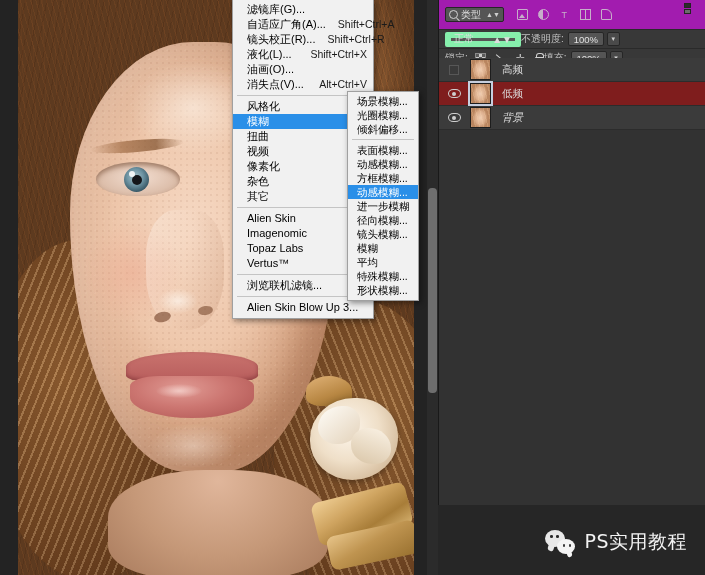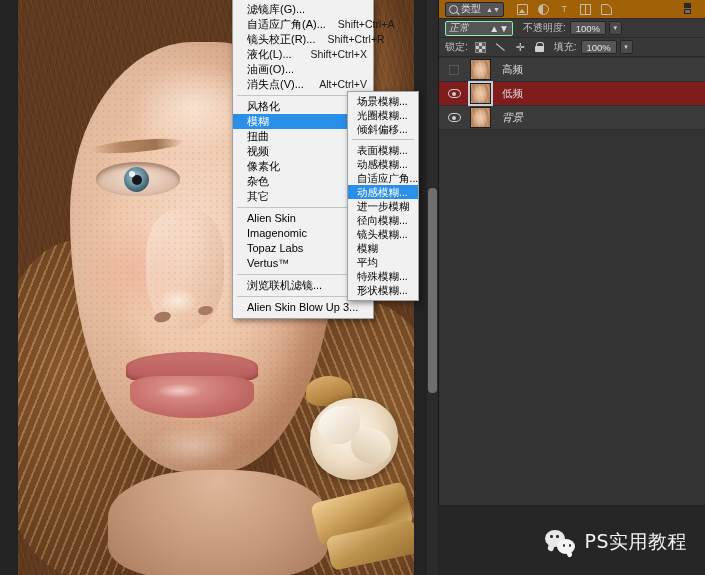--- a/index.html
+++ b/index.html
@@ -315,21 +315,21 @@
   .panel-row {
     position: relative;
     height: 19px;
     display: flex;
     align-items: center;
     padding: 0 6px;
     border-bottom: 1px solid #2a2a2a;
     background: #383838;
   }
   
-  #filter-row { height: 19px; background: #a16207; align-items: center; }
+  #filter-row { height: 30px; background: #a21caf; align-items: center; }
   .filter-select {
     display: flex; align-items: center;
     height: 15px;
     background: #555;
     border: 1px solid #262626;
     border-radius: 2px;
     padding: 0 3px;
     min-width: 56px;
     color: #dcdcdc;
     font-size: 10px;
@@ -388,28 +388,28 @@
     display: flex; flex-direction: column; gap: 1px;
   }
   #filter-toggle i {
     display: block; width: 7px; height: 5px;
     background: #6d6d6d; border: 1px solid #242424;
   }
   #filter-toggle i.on { background: #2b2b2b; }
 
   
   .blend-select {
-    width: 68px; height: 15px;
-    background: #555; border: 1px solid #86efac; border-radius: 2px;
+    width: 76px; height: 15px;
+    background: #555; border: 6px solid #86efac; border-radius: 2px;
     display: flex; align-items: center;
     padding: 0 3px;
-    font-size: 10px; color: #dcdcdc; font-style: italic;
+    font-size: 10px; color: #dcdcdc;
   }
   .blend-select .ftxt { flex: 1 1 auto; }
-  .lbl-t { margin-left: 10px; color: #c0c0c0; font-size: 10px; }
+  .lbl-t { color: #c0c0c0; font-size: 10px; }
   .num-box {
     margin-left: 4px;
     width: 36px; height: 14px;
     background: #555; border: 1px solid #262626; border-radius: 2px;
     display: flex; align-items: center; justify-content: center;
     font-size: 9.5px; color: #e2e2e2;
   }
   .num-arrow {
     margin-left: 3px;
     width: 13px; height: 14px;
@@ -698,21 +698,21 @@
           <span class="lbl">倾斜偏移...</span>
         </div>
         <div class="msep"></div>
         <div class="mi">
           <span class="lbl">表面模糊...</span>
         </div>
         <div class="mi">
           <span class="lbl">动感模糊...</span>
         </div>
         <div class="mi">
-          <span class="lbl">自适应广角...</span>
+          <span class="lbl">方框模糊...</span>
         </div>
         <div class="mi sel">
           <span class="lbl">动感模糊...</span>
         </div>
         <div class="mi">
           <span class="lbl">进一步模糊</span>
         </div>
         <div class="mi">
           <span class="lbl">径向模糊...</span>
         </div>

